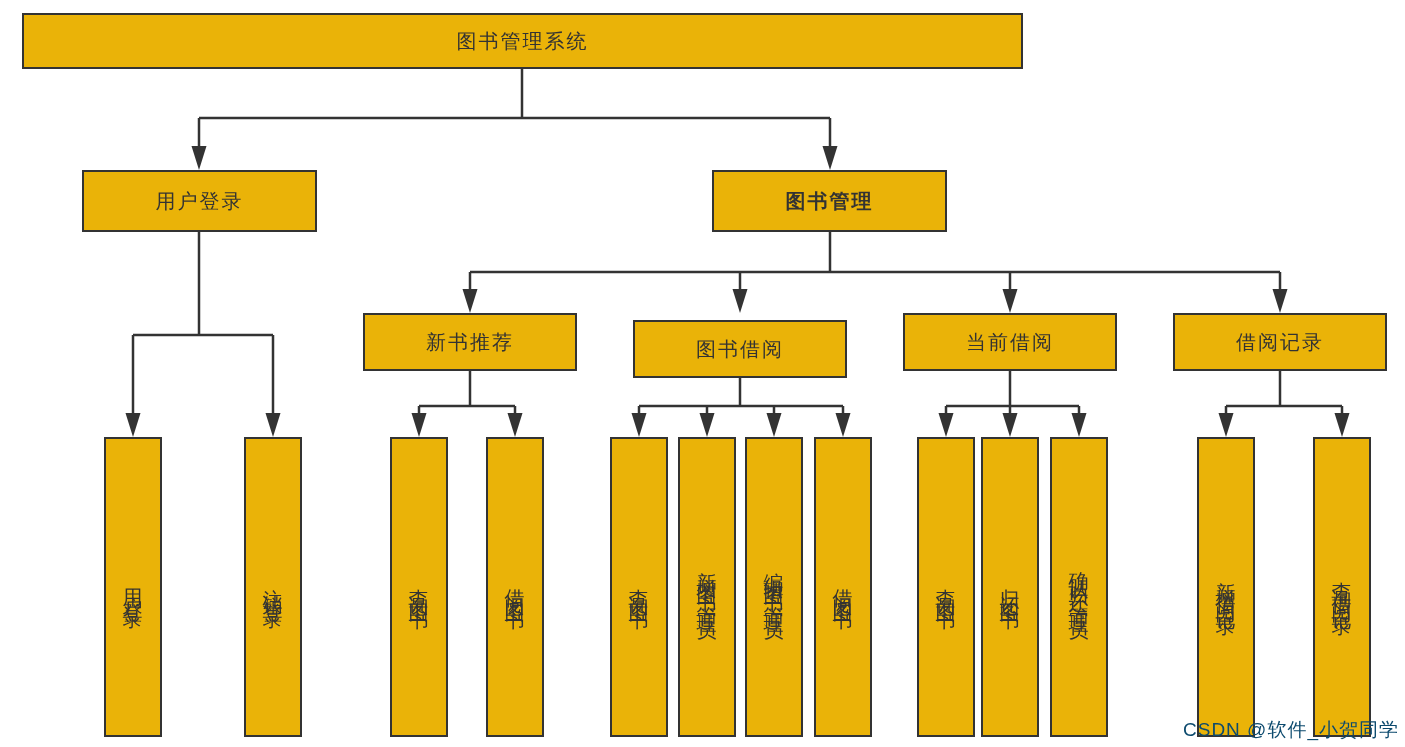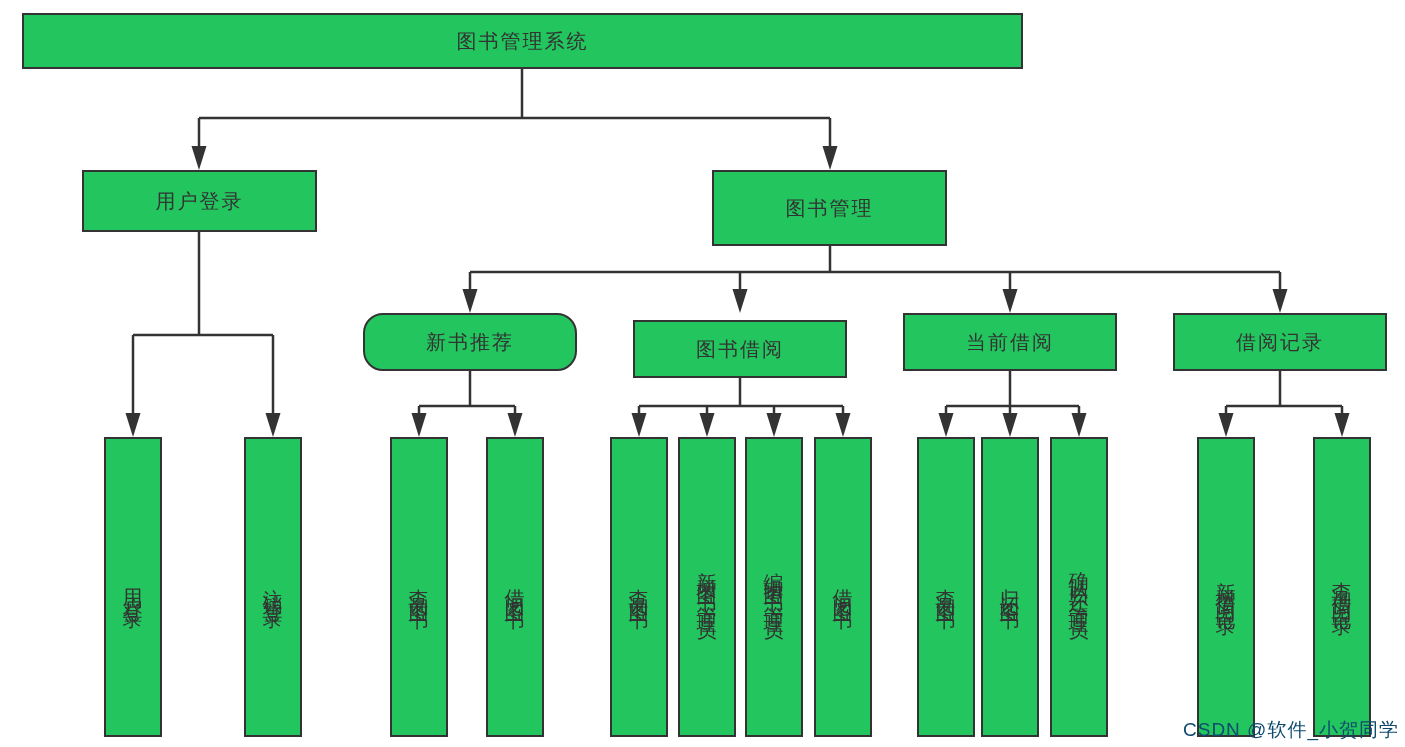--- a/index.html
+++ b/index.html
@@ -12,43 +12,43 @@
     overflow: hidden;
   }
   .connectors {
     position: absolute;
     left: 0; top: 0;
     width: 1405px; height: 747px;
   }
   .box {
     position: absolute;
     box-sizing: border-box;
-    background: #22c55e;
+    background: #eab308;
     border: 2px solid #333333;
     color: #333333;
     display: flex;
     align-items: center;
     justify-content: center;
   }
   .box.h { font-size: 20px; letter-spacing: 2px; }
   .box.v span {
     writing-mode: vertical-rl;
     text-orientation: mixed;
     font-size: 20px;
     letter-spacing: 7px;
     line-height: 1.1;
     white-space: nowrap;
   }
   
   .n-root   { left: 22px;  top: 13px;  width: 1001px; height: 56px; }
   
   .n-login  { left: 82px;  top: 170px; width: 235px;  height: 62px; }
-  .n-mgmt   { left: 712px; top: 170px; width: 235px;  height: 76px; }
-  
-  .n-rec    { left: 363px;  top: 313px; width: 214px; height: 58px; border-radius: 20px; }
+  .n-mgmt   { left: 712px; top: 170px; width: 235px;  height: 62px; font-weight: bold; }
+  
+  .n-rec    { left: 363px;  top: 313px; width: 214px; height: 58px; }
   .n-bor    { left: 633px;  top: 320px; width: 214px; height: 58px; }
   .n-cur    { left: 903px;  top: 313px; width: 214px; height: 58px; }
   .n-hist   { left: 1173px; top: 313px; width: 214px; height: 58px; }
   
   .leaf { top: 437px; width: 58px; height: 300px; }
   .l-g1a { left: 104px; }  .l-g1b { left: 244px; }
   .l-g2a { left: 390px; }  .l-g2b { left: 486px; }
   .l-g3a { left: 610px; }  .l-g3b { left: 678px; } .l-g3c { left: 745px; } .l-g3d { left: 814px; }
   .l-g4a { left: 917px; }  .l-g4b { left: 981px; } .l-g4c { left: 1050px; }
   .l-g5a { left: 1197px; } .l-g5b { left: 1313px; }

